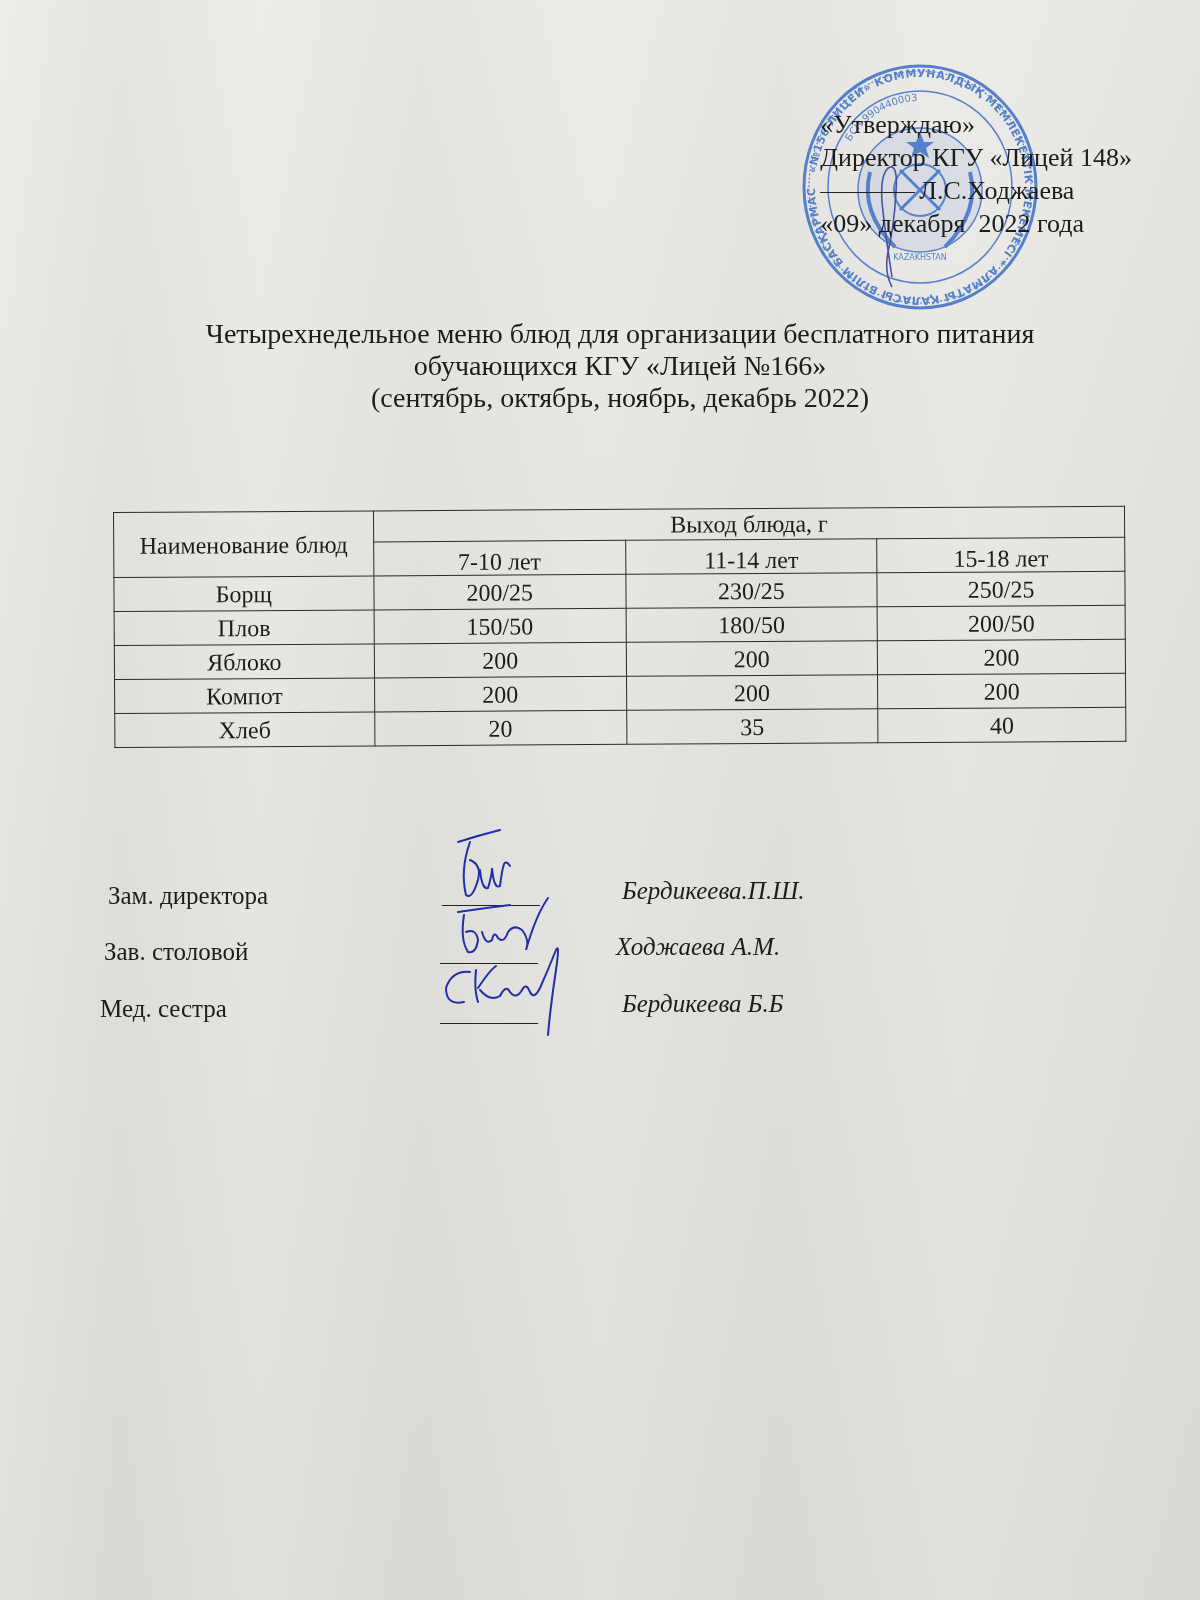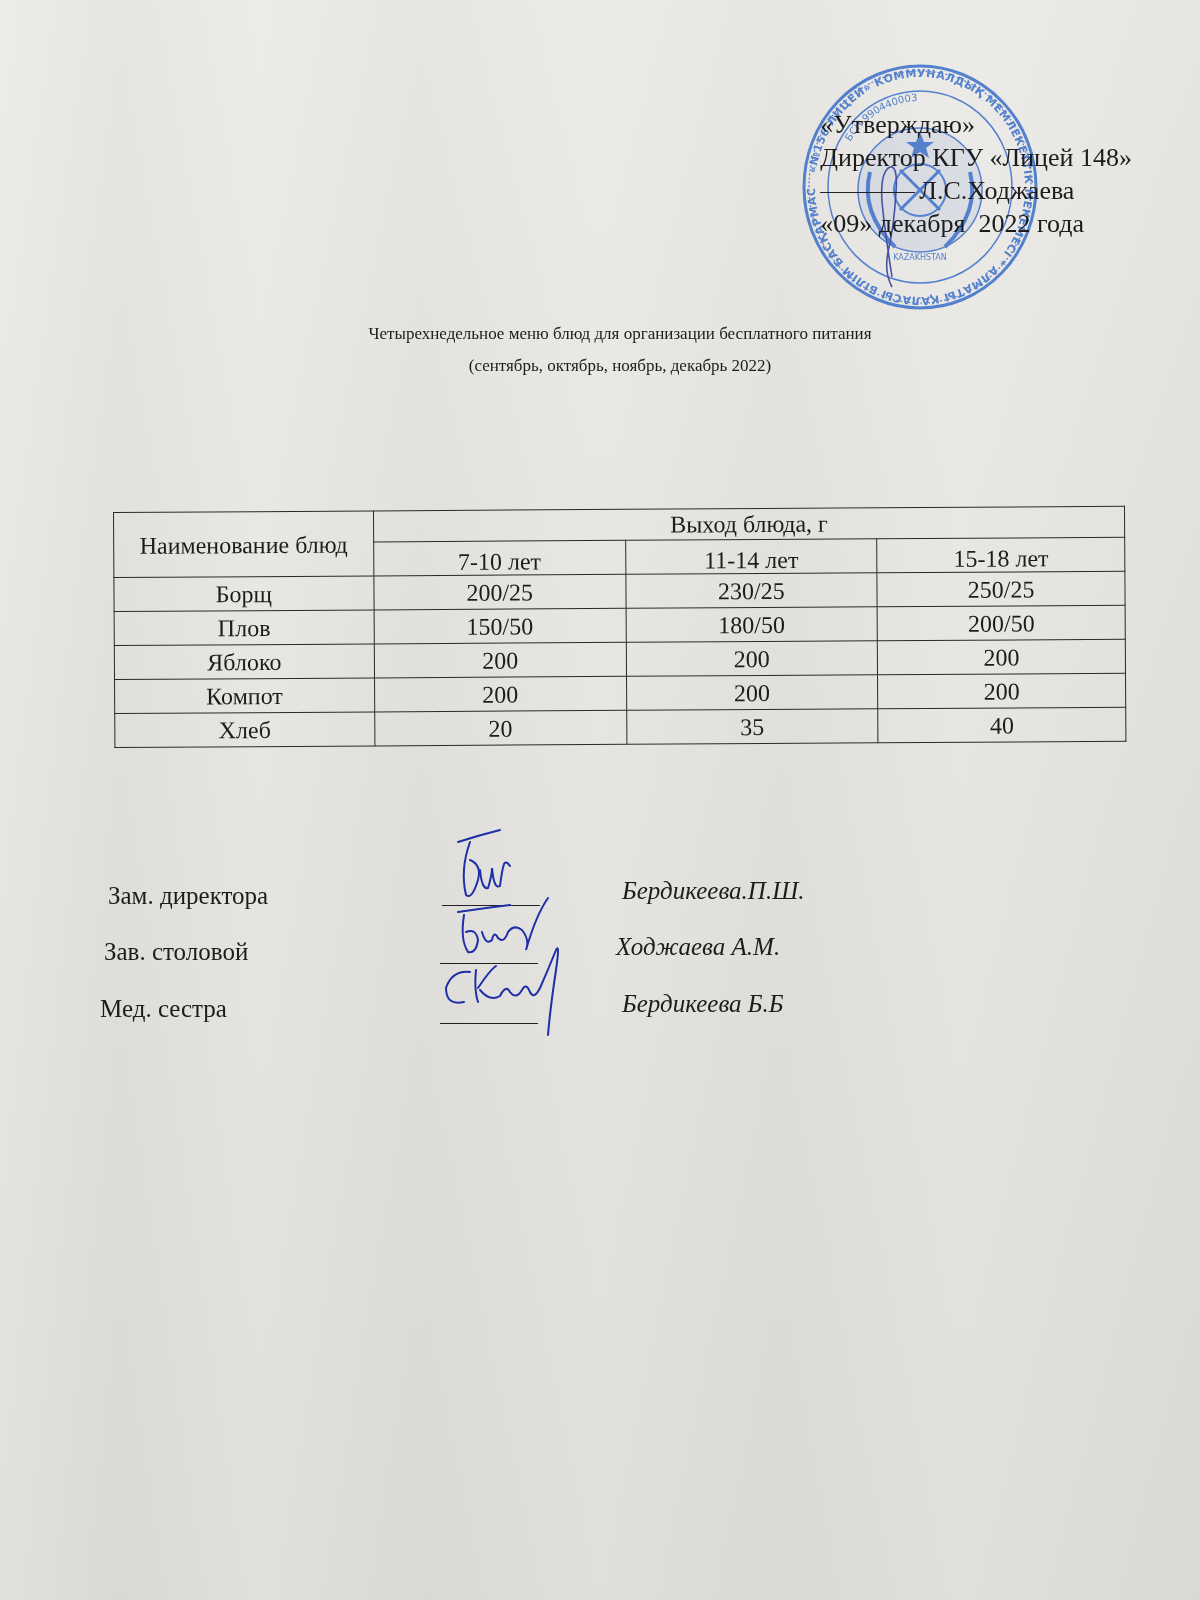--- a/index.html
+++ b/index.html
@@ -17,21 +17,21 @@
 
     
     .approval { position: absolute; right: 68px; top: 108px; text-align: left; font-size: 26px; line-height: 33px; z-index: 3; }
     .approval div { white-space: pre; }
     .sigline { display: inline-block; width: 95px; border-bottom: 1.5px solid #222; margin-right: 4px; transform: translateY(-6px); }
 
     
     .stamp { position: absolute; left: 800px; top: 62px; width: 240px; height: 250px; z-index: 2; opacity: 0.85; }
 
     
-    .title { position: absolute; left: 130px; width: 980px; top: 318px; text-align: center; font-size: 17px; line-height: 32px; }
+    .title { position: absolute; left: 130px; width: 980px; top: 318px; text-align: center; font-size: 28px; line-height: 32px; }
     .title div { white-space: nowrap; }
 
     
     .tbl-wrap { position: absolute; left: 113px; top: 512px; width: 1015px; transform: rotate(-0.35deg); transform-origin: left top; }
     table { border-collapse: collapse; width: 1012px; font-size: 24px; }
     td, th { border: 1.5px solid #2a2a2a; text-align: center; padding: 0; font-weight: normal; line-height: 26px; }
     th.name-h { width: 250px; line-height: 28px; padding-top: 2px; }
     th.group-h { height: 30px; }
     th.age-h { height: 33px; vertical-align: bottom; }
     td { height: 33px; }
@@ -75,20 +75,21 @@
 
   <div class="approval">
     <div>«Утверждаю»</div>
     <div>Директор КГУ «Лицей 148»</div>
     <div><span class="sigline"></span><span>Л.С.Ходжаева</span></div>
     <div>«09» декабря  2022 года</div>
   </div>
 
   <div class="title">
     <div>Четырехнедельное меню блюд для организации бесплатного питания</div>
+    <div>обучающихся КГУ «Лицей №166»</div>
     <div>(сентябрь, октябрь, ноябрь, декабрь 2022)</div>
   </div>
 
   <div class="tbl-wrap">
     <table>
       <colgroup>
           <col class="c1">
           <col class="c2">
           <col class="c3">
           <col class="c4">

